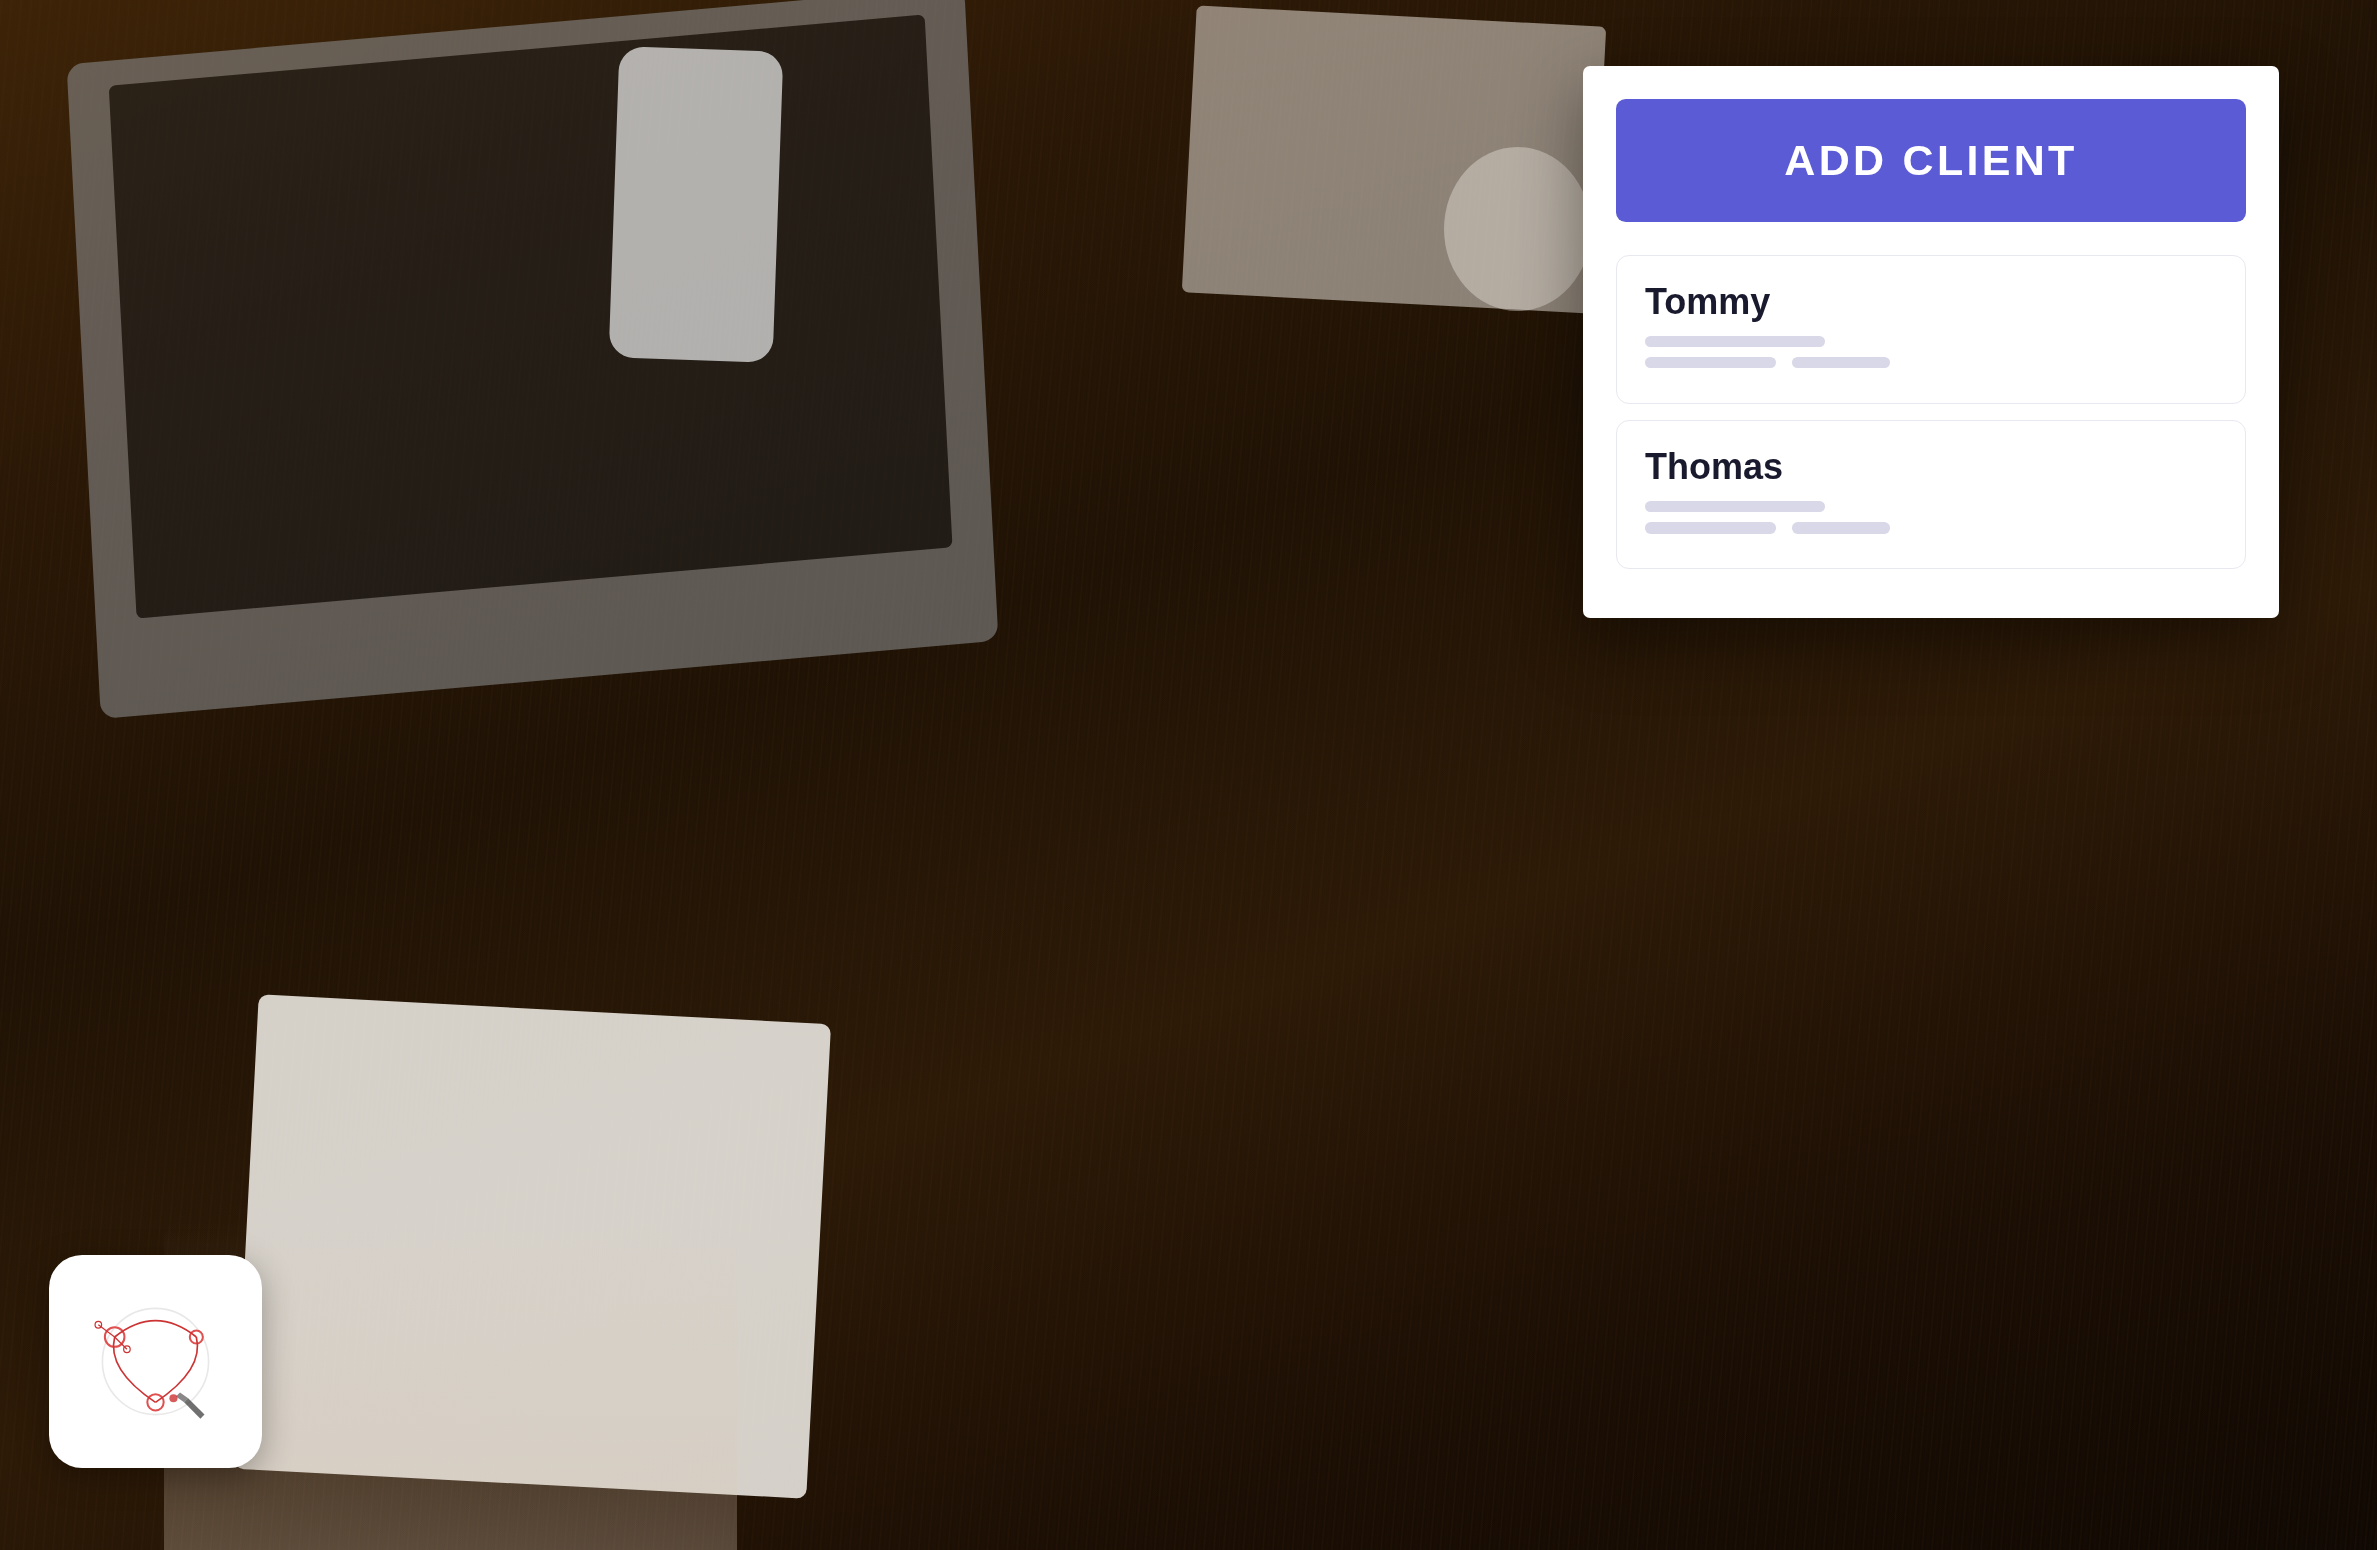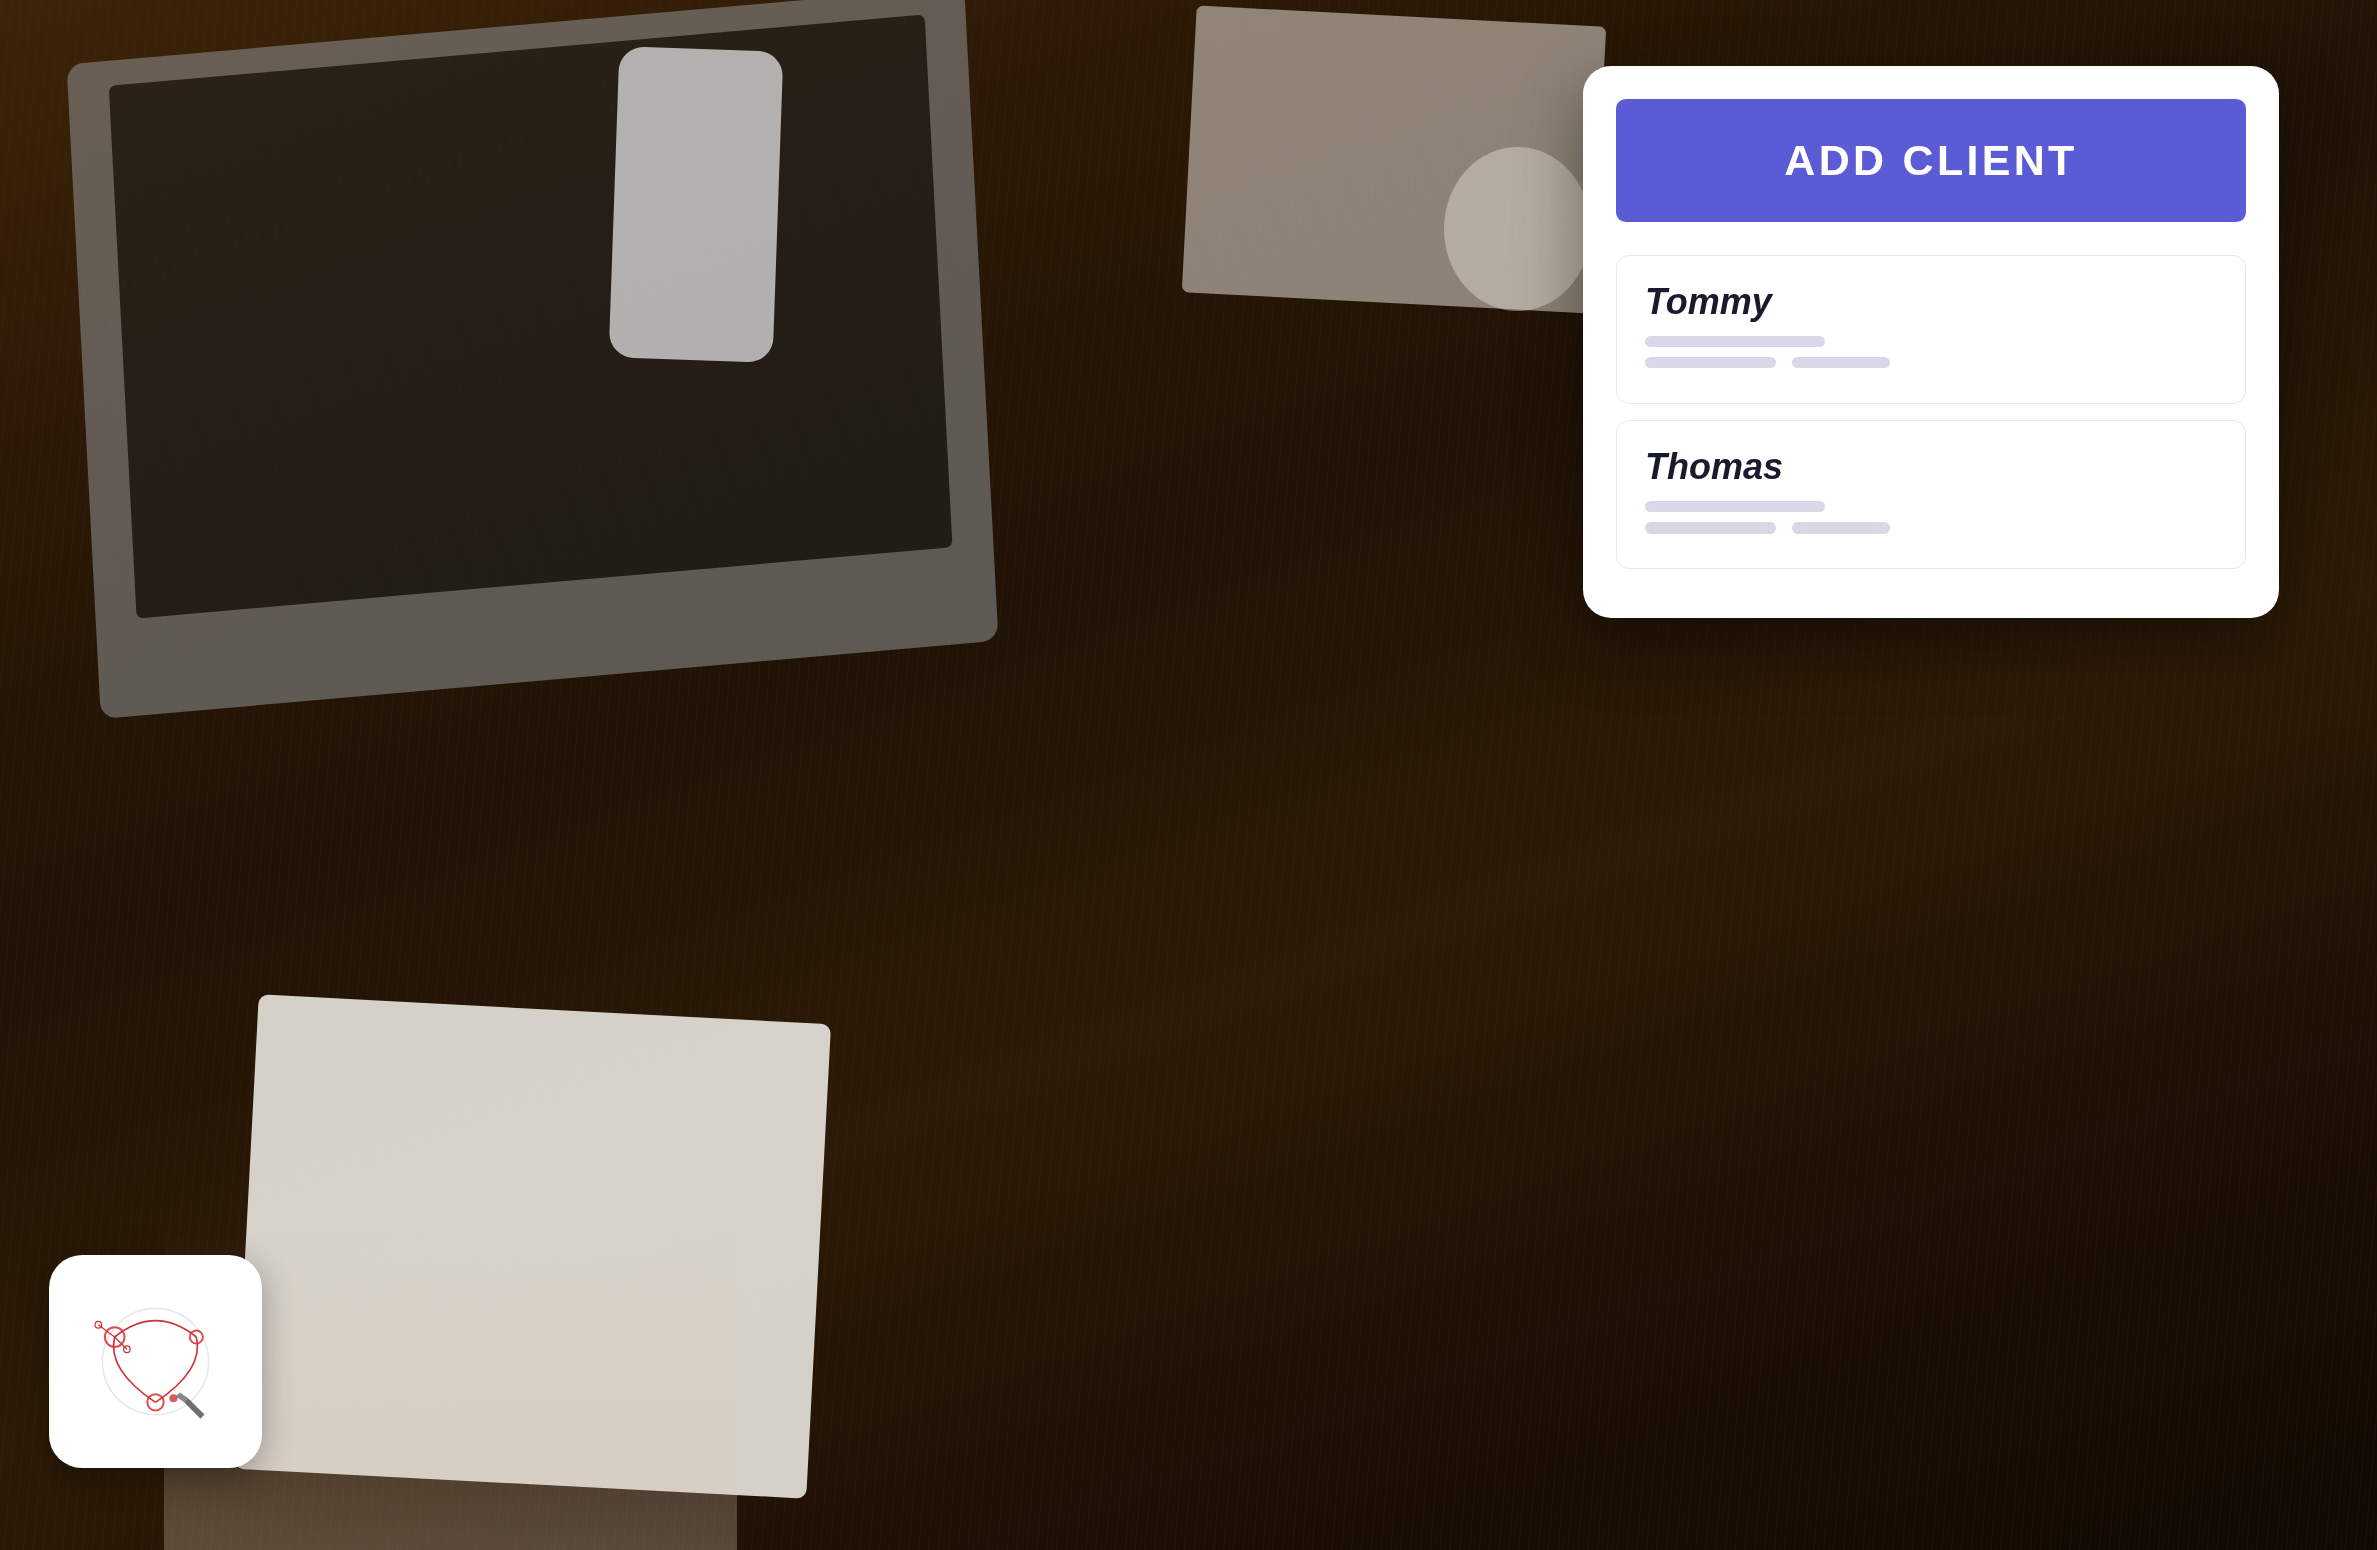--- a/index.html
+++ b/index.html
@@ -85,21 +85,21 @@
       z-index: 1;
     }
 
     
     .ui-panel {
       position: absolute;
       top: 66px;
       right: 98px;
       width: 696px;
       background: #ffffff;
-      border-radius: 28px;
+      border-radius: 7px;
       padding: 33px;
       box-shadow: 0 24.6px 66px rgba(0,0,0,0.4);
       z-index: 10;
     }
 
     .add-client-btn {
       display: block;
       width: 100%;
       background: #5b5bd6;
       color: #ffffff;
@@ -115,21 +115,20 @@
       text-transform: uppercase;
     }
 
     
     .client-card {
       background: #ffffff;
       border: 1.6px solid #e8e8f0;
       border-radius: 13px;
       padding: 24.6px 28px;
       margin-bottom: 16.4px;
-      font-style: italic;
     }
 
     .client-card.active {
       background: #5b5bd6;
       border-color: #5b5bd6;
     }
 
     .client-name {
       font-size: 36px;
       font-weight: 600;

